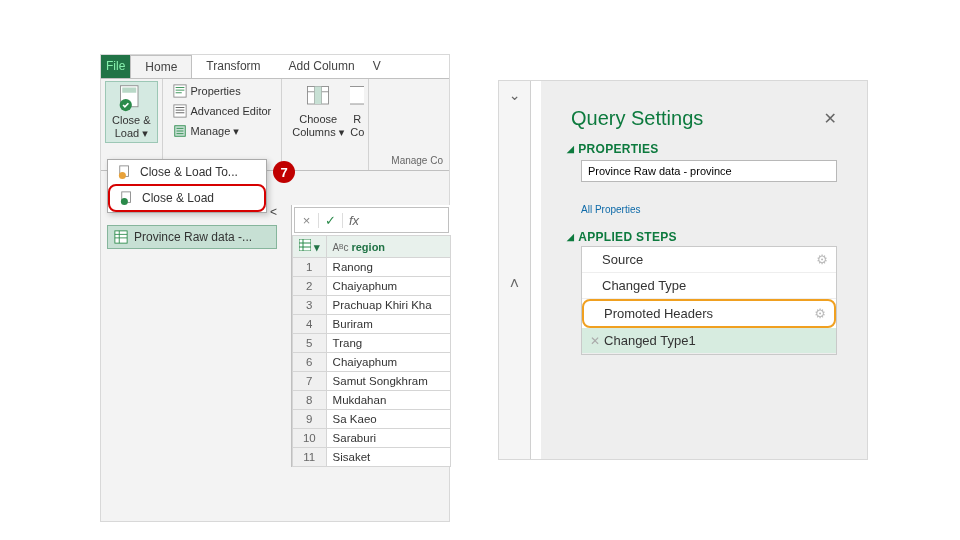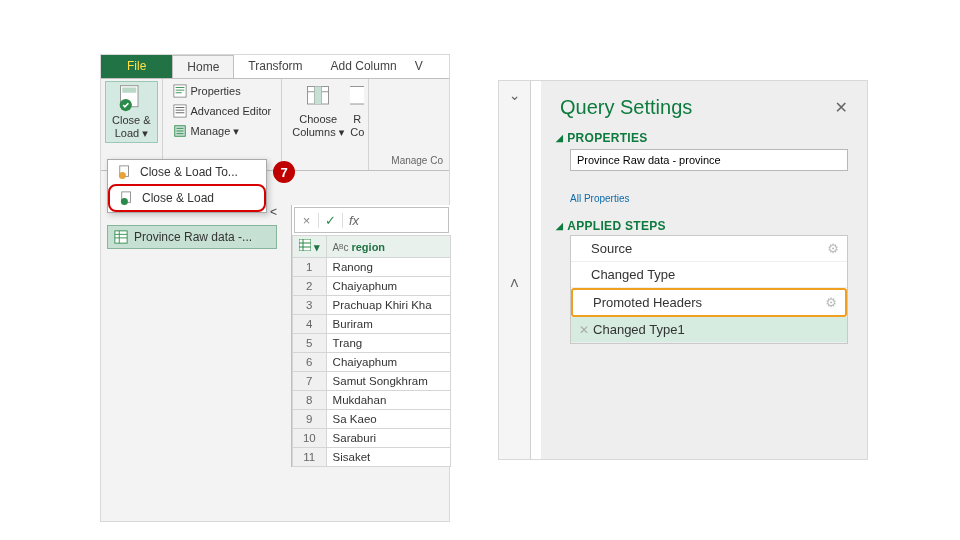--- a/index.html
+++ b/index.html
@@ -30,23 +30,23 @@
     height: 24px;
   }
   .ribbon-tab {
     padding: 4px 14px;
     font-size: 12px;
     color: #444;
     cursor: pointer;
   }
   .ribbon-tab.file {
     background: #217346;
-    color: #fde047;
+    color: #86efac;
     font-weight: normal;
-    padding: 4px 26px;
+    padding: 4px 5px;
   }
   .ribbon-tab.active {
     border: 1px solid #c0c0c0;
     border-bottom: none;
     background: #f3f3f3;
   }
   
   .ribbon {
     display: flex;
     background: #f3f3f3;
@@ -249,21 +249,21 @@
   .scroll-col .collapse-mark {
     margin-top: auto;
     margin-bottom: auto;
     color: #666;
     font-size: 16px;
   }
   .qs-panel {
     margin-left: 42px;
     height: 100%;
     background: #eeeeee;
-    padding: 5px;
+    padding: 16px;
   }
   .qs-header {
     display: flex;
     align-items: center;
     justify-content: space-between;
     padding: 10px 14px 6px 14px;
   }
   .qs-title {
     color: #0d7a3e;
     font-size: 20px;
@@ -319,21 +319,21 @@
     padding: 5px 8px;
     font-size: 13px;
     border-bottom: 1px solid #eee;
     cursor: pointer;
     position: relative;
   }
   .step .gear { color: #bbb; font-size: 13px; }
   .step .xmark { color: #aaa; font-size: 12px; padding-right: 4px; }
   .step.hl {
     border: 2px solid #f0a020;
-    border-radius: 3px;
+    border-radius: 8px;
   }
   .step.selected {
     background: #d7ece0;
   }
   .tri { font-size: 9px; color: #0d7a3e; }
 </style>
 </head>
 <body>
 
 <div class="left-region">

